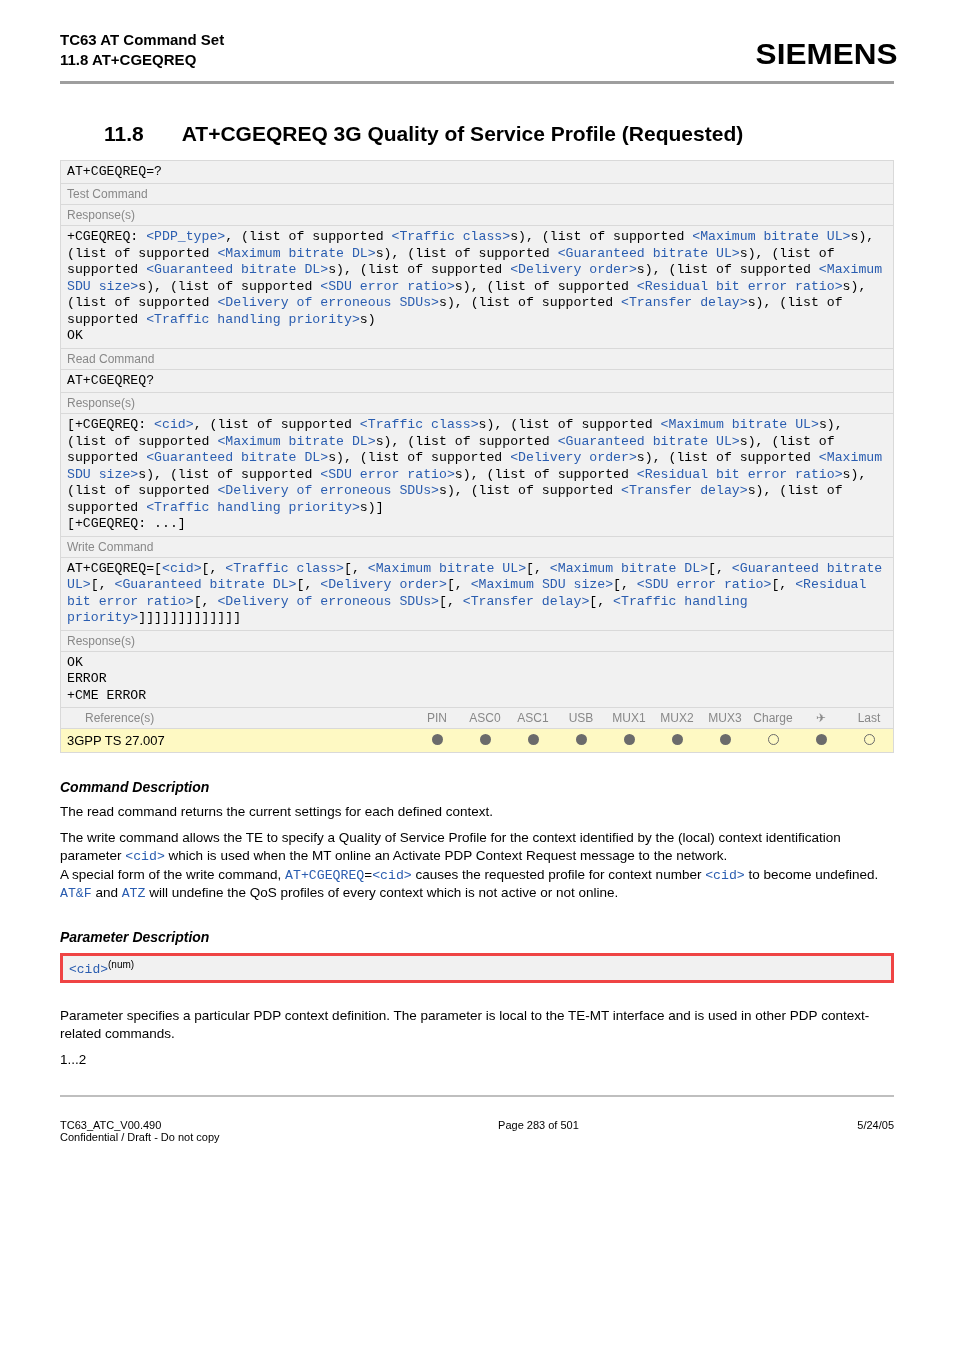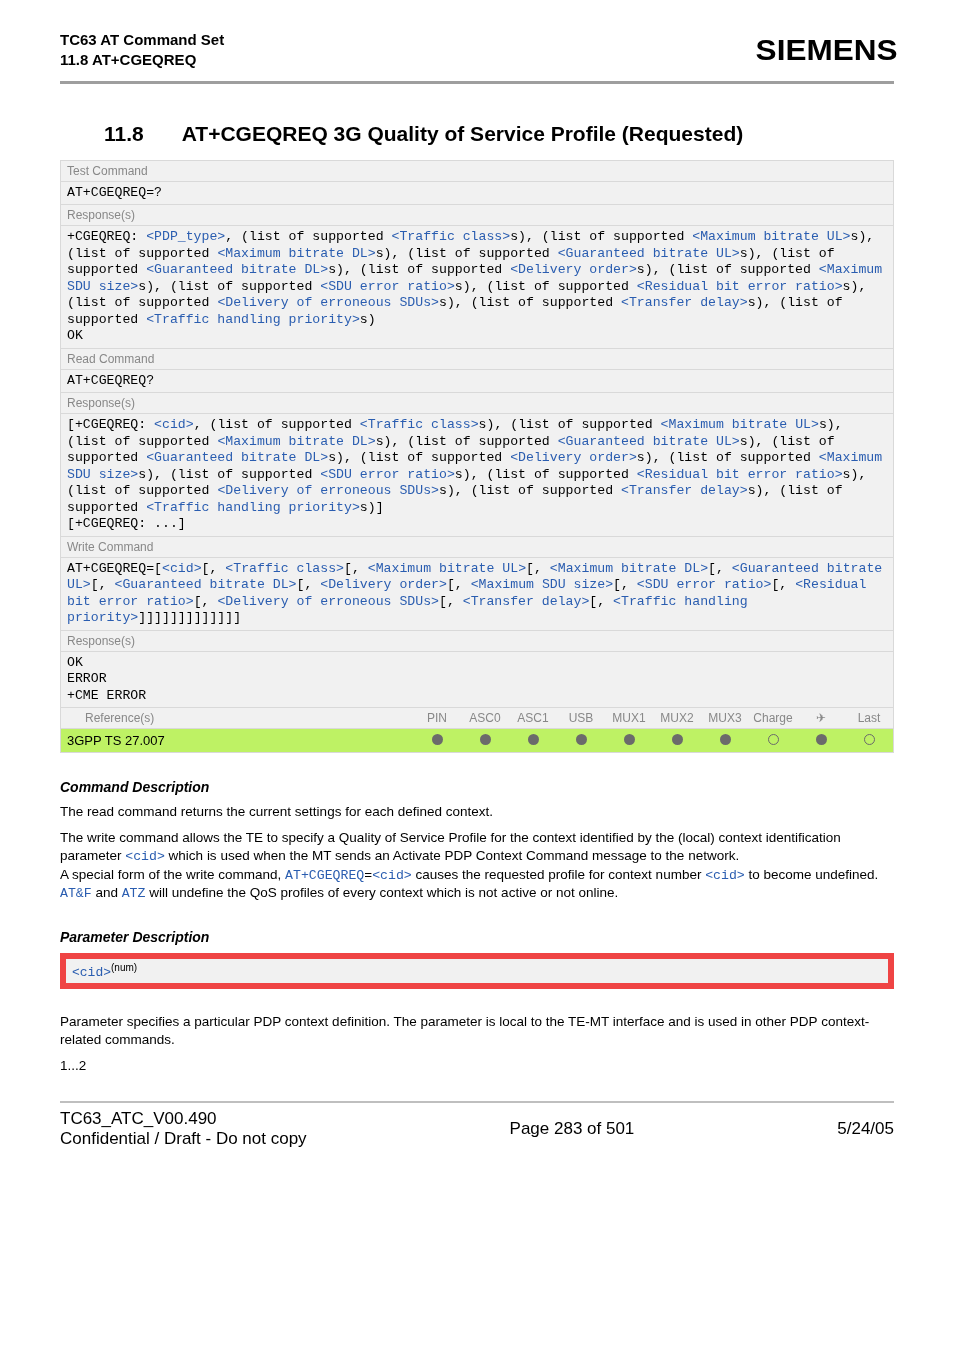--- a/index.html
+++ b/index.html
@@ -1,69 +1,69 @@
 <!DOCTYPE html>
 <html><head>
 <meta charset="utf-8">
 <style>
   * { box-sizing: border-box; margin: 0; padding: 0; }
   html, body { width: 954px; background: #fff; font-family: Arial, Helvetica, sans-serif; color: #000; }
   .page { width: 954px; padding: 30px 60px 20px 60px; }
-  .hdr { display: flex; justify-content: space-between; align-items: center; padding-bottom: 8px; }
+  .hdr { display: flex; justify-content: space-between; align-items: flex-end; padding-bottom: 8px; }
   .hdr-left { font-size: 15px; line-height: 1.35; }
   .hdr-left .t1 { font-weight: bold; }
   .hdr-left .t2 { font-weight: bold; }
   .brand { font-size: 30px; font-weight: 900; letter-spacing: 0px; font-family: Arial, sans-serif; transform: scaleX(1.05); }
   .hr-thick { height: 3px; background: #9e9e9e; margin-top: 2px; }
   .sect-num { font-size: 21px; font-weight: bold; margin-top: 38px; margin-bottom: 14px; margin-left: 44px; }
   .sect-num .gap { display:inline-block; width:38px; }
   .syntax-h { font-size: 14px; font-weight: bold; font-style: italic; margin: 6px 0 6px 0; }
   .box { background: #f1f1f1; border: 1px solid #d9d9d9; padding: 3px 6px; font-size: 13px; }
   .box + .box { border-top: none; }
   .lbl { color: #888; font-size: 12px; }
   .mono { font-family: "Courier New", monospace; font-size: 13.2px; line-height: 1.25; }
   .blue { color: #2a5db0; }
   .tbl-ref { display: grid; grid-template-columns: 1fr repeat(10, 48px); align-items: center; background:#f1f1f1; border:1px solid #d9d9d9; border-top:none; }
   .tbl-ref .cell { padding: 3px 4px; font-size: 12px; color:#888; text-align:center; }
   .tbl-ref .cell.left { text-align:left; padding-left:24px; }
-  .tbl-ref2 { display: grid; grid-template-columns: 1fr repeat(10, 48px); align-items:center; background:#bef264; border:1px solid #d9d9d9; border-top:none; }
+  .tbl-ref2 { display: grid; grid-template-columns: 1fr repeat(10, 48px); align-items:center; background:#fef9c3; border:1px solid #d9d9d9; border-top:none; }
   .tbl-ref2 .cell { padding: 4px 4px; text-align:center; font-size:13px; }
   .tbl-ref2 .cell.left { text-align:left; padding-left:6px; color:#000; }
   .dot-f { width:11px; height:11px; border-radius:50%; background:#6b6b6b; display:inline-block; }
   .dot-o { width:11px; height:11px; border-radius:50%; border:1.5px solid #6b6b6b; display:inline-block; background:transparent; }
   .plane { font-size:14px; color:#555; }
   .desc-h { font-size: 14px; font-weight: bold; font-style: italic; margin-top: 26px; margin-bottom: 8px; }
   .para { font-size: 13.5px; line-height: 1.35; margin-bottom: 8px; }
-  .param-box { background:#f1f1f1; border:6px solid #ef4444; padding:3px 6px; font-family:"Courier New",monospace; font-size:13px; margin-top:4px; }
+  .param-box { background:#f1f1f1; border:3px solid #ef4444; padding:3px 6px; font-family:"Courier New",monospace; font-size:13px; margin-top:4px; }
   .param-box sup { font-family: Arial, sans-serif; font-size:10px; }
   .range { font-size:13.5px; margin-top:4px; }
   .ftr-line { height:2px; background:#bfbfbf; margin-top:28px; }
-  .ftr { display:flex; justify-content:space-between; font-size:17px; margin-top:6px;align-items:center; }
+  .ftr { display:flex; justify-content:space-between; font-size:11px; margin-top:22px; }
 </style>
 </head>
 <body>
 
 <div class="page">
 
   <div class="hdr">
     <div class="hdr-left">
       <div class="t1">TC63 AT Command Set</div>
       <div class="t2">11.8 AT+CGEQREQ</div>
     </div>
     <div class="brand">SIEMENS</div>
   </div>
   <div class="hr-thick"></div>
 
   <div class="sect-num">
     <span>11.8</span><span class="gap"></span><span>AT+CGEQREQ   3G Quality of Service Profile (Requested)</span>
   </div>
 
 
+  <div class="box mono">AT+CGEQREQ=?</div>
   <div class="box lbl">Test Command</div>
-  <div class="box mono">AT+CGEQREQ=?</div>
   <div class="box lbl">Response(s)</div>
   <div class="box mono">
     <span>+CGEQREQ: </span><span class="blue">&lt;PDP_type&gt;</span><span>, (list of supported </span><span class="blue">&lt;Traffic class&gt;</span><span>s), </span><span>(list of supported </span><span class="blue">&lt;Maximum bitrate UL&gt;</span><span>s), </span><span>(list of supported </span><span class="blue">&lt;Maximum bitrate DL&gt;</span><span>s), </span><span>(list of supported </span><span class="blue">&lt;Guaranteed bitrate UL&gt;</span><span>s), </span><span>(list of supported </span><span class="blue">&lt;Guaranteed bitrate DL&gt;</span><span>s), </span><span>(list of supported </span><span class="blue">&lt;Delivery order&gt;</span><span>s), </span><span>(list of supported </span><span class="blue">&lt;Maximum SDU size&gt;</span><span>s), </span><span>(list of supported </span><span class="blue">&lt;SDU error ratio&gt;</span><span>s), </span><span>(list of supported </span><span class="blue">&lt;Residual bit error ratio&gt;</span><span>s), </span><span>(list of supported </span><span class="blue">&lt;Delivery of erroneous SDUs&gt;</span><span>s), </span><span>(list of supported </span><span class="blue">&lt;Transfer delay&gt;</span><span>s), </span><span>(list of supported </span><span class="blue">&lt;Traffic handling priority&gt;</span><span>s)</span>
     <br><span>OK</span>
   </div>
 
   <div class="box lbl">Read Command</div>
   <div class="box mono">AT+CGEQREQ?</div>
   <div class="box lbl">Response(s)</div>
   <div class="box mono">
@@ -105,21 +105,21 @@
     <div class="cell"><span class="dot-f"></span></div>
     <div class="cell"><span class="dot-f"></span></div>
     <div class="cell"><span class="dot-o"></span></div>
     <div class="cell"><span class="dot-f"></span></div>
     <div class="cell"><span class="dot-o"></span></div>
   </div>
 
   <div class="desc-h">Command Description</div>
   <div class="para">The read command returns the current settings for each defined context.</div>
   <div class="para">
-    <span>The write command allows the TE to specify a Quality of Service Profile for the context identified by the (local) context identification parameter </span><span class="mono blue">&lt;cid&gt;</span><span> which is used when the MT sends an Activate PDP Context Command message to the network.</span><br>
+    <span>The write command allows the TE to specify a Quality of Service Profile for the context identified by the (local) context identification parameter </span><span class="mono blue">&lt;cid&gt;</span><span> which is used when the MT online an Activate PDP Context Request message to the network.</span><br>
     <span>A special form of the write command, </span><span class="mono blue">AT+CGEQREQ</span><span class="mono">=</span><span class="mono blue">&lt;cid&gt;</span><span> causes the requested profile for context number </span><span class="mono blue">&lt;cid&gt;</span><span> to become undefined.</span><br>
     <span class="mono blue">AT&amp;F</span><span> and </span><span class="mono blue">ATZ</span><span> will undefine the QoS profiles of every context which is not active or not online.</span>
   </div>
 
   <div class="desc-h">Parameter Description</div>
   <div class="param-box">
     <span class="blue">&lt;cid&gt;</span><sup>(num)</sup>
   </div>
   <div class="para" style="margin-top:24px;">Parameter specifies a particular PDP context definition. The parameter is local to the TE-MT interface and is used in other PDP context-related commands.</div>
   <div class="range">1...2</div>

